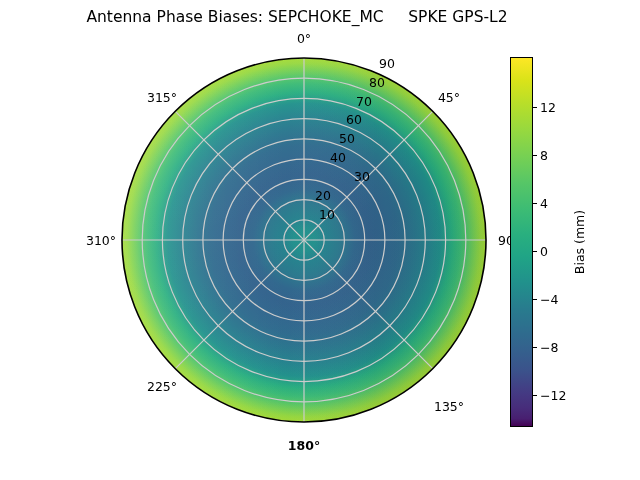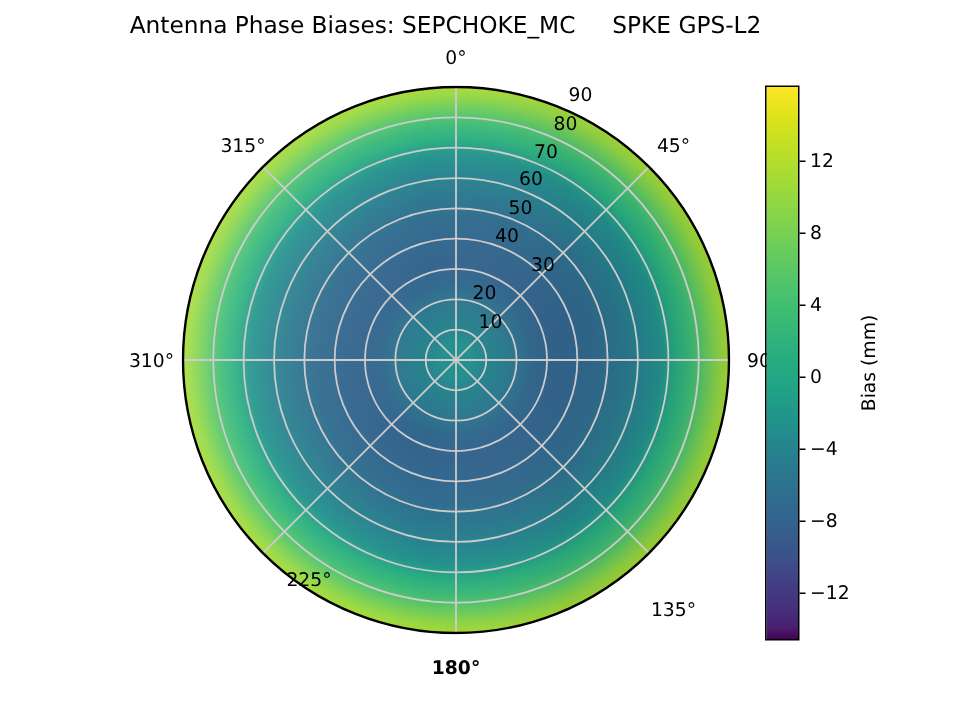--- a/index.html
+++ b/index.html
@@ -191,21 +191,21 @@
     <span class="r-tick" style="left:365px; top:82px;">80</span>
     <span class="r-tick" style="left:375px; top:63px;">90</span>
   </div>
 
   <div>
     <span class="theta-tick" style="left:292px; top:38px;">0°</span>
     <span class="theta-tick" style="left:437px; top:97px;">45°</span>
     <span class="theta-tick" style="left:494px; top:240px;">90</span>
     <span class="theta-tick" style="left:437px; top:386px;margin-top:20px;">135°</span>
     <span class="theta-tick" style="left:292px; top:445px;font-weight:bold;">180°</span>
-    <span class="theta-tick" style="left:150px; top:386px;margin-left:44px;">225°</span>
+    <span class="theta-tick" style="left:150px; top:386px;">225°</span>
     <span class="theta-tick" style="left:89px;  top:240px;">310°</span>
     <span class="theta-tick" style="left:150px; top:97px;">315°</span>
   </div>
 
   <div id="colorbar-axes">
     <div id="colorbar-gradient" style="background: linear-gradient(to bottom,
             #fde725 0%,
             #dae319 6%,
             #b5de2b 13%,
             #95d840 20%,

